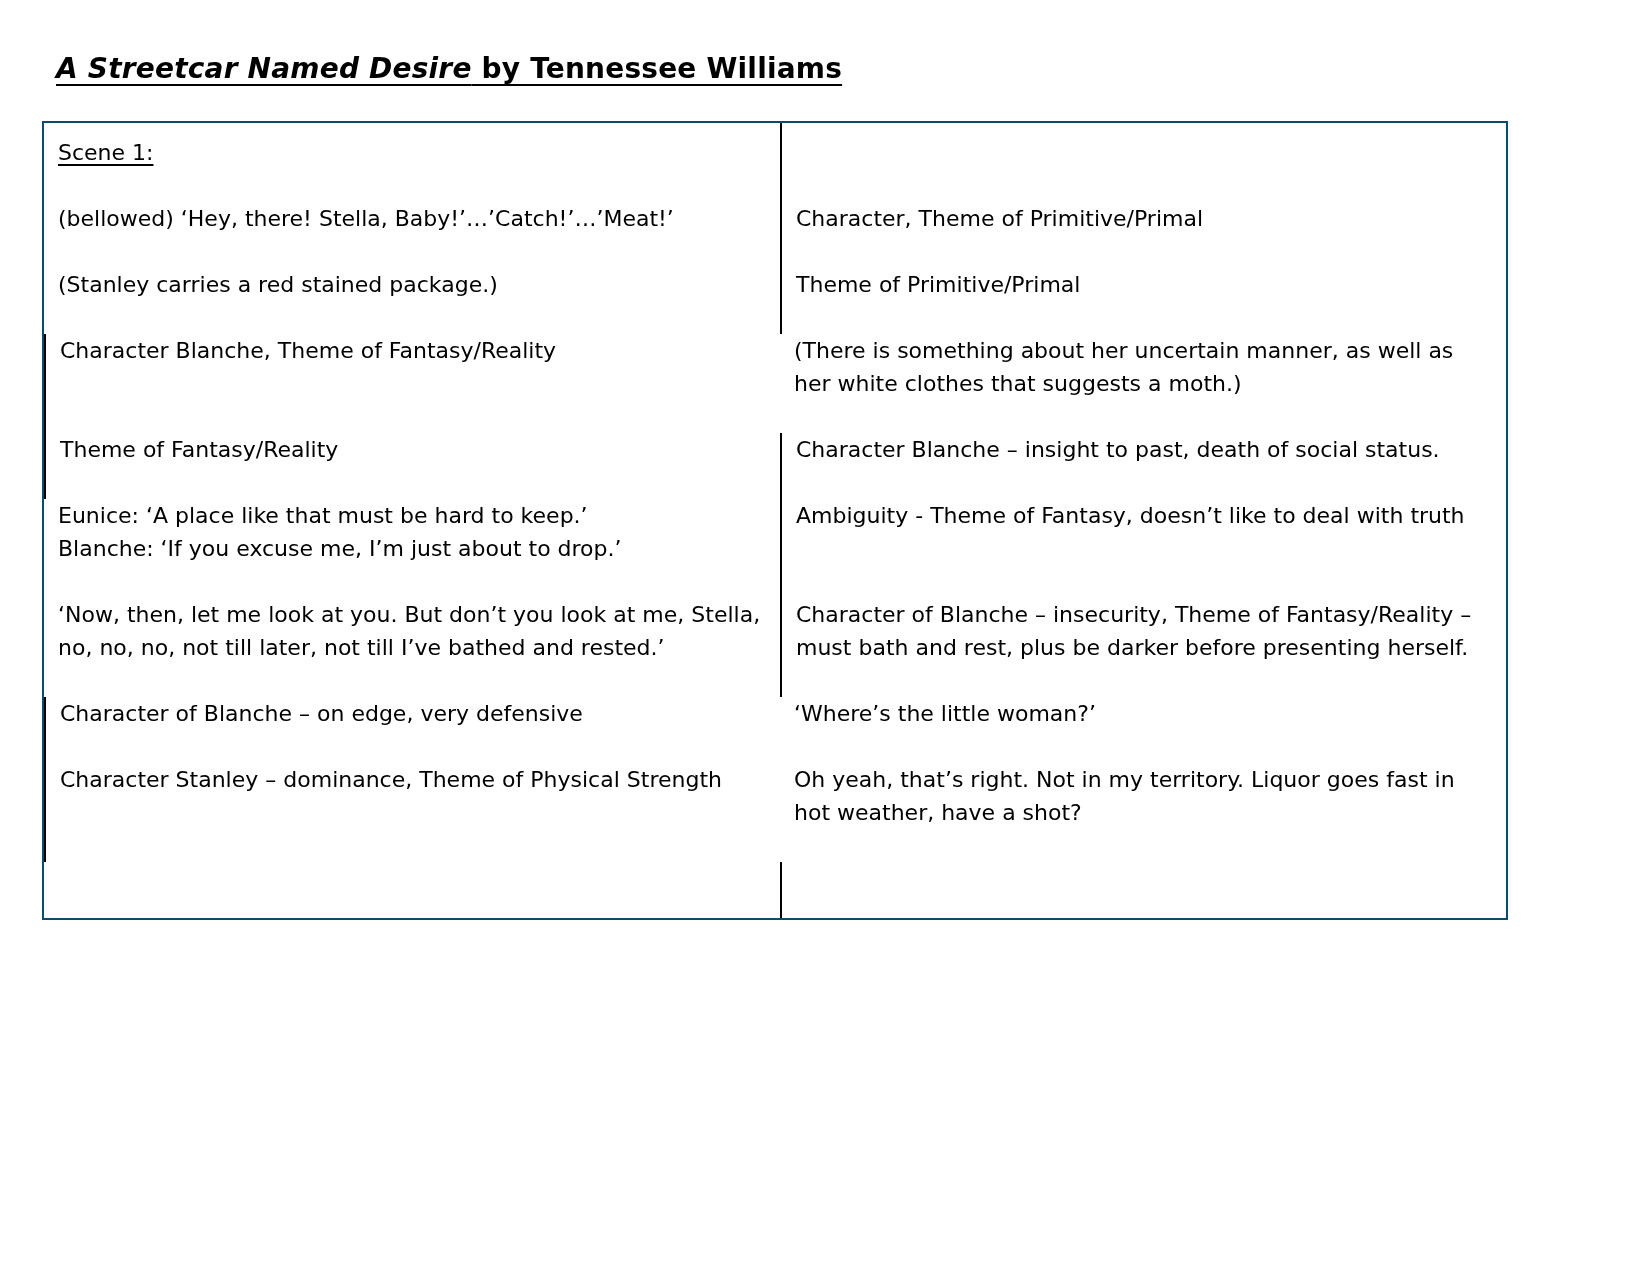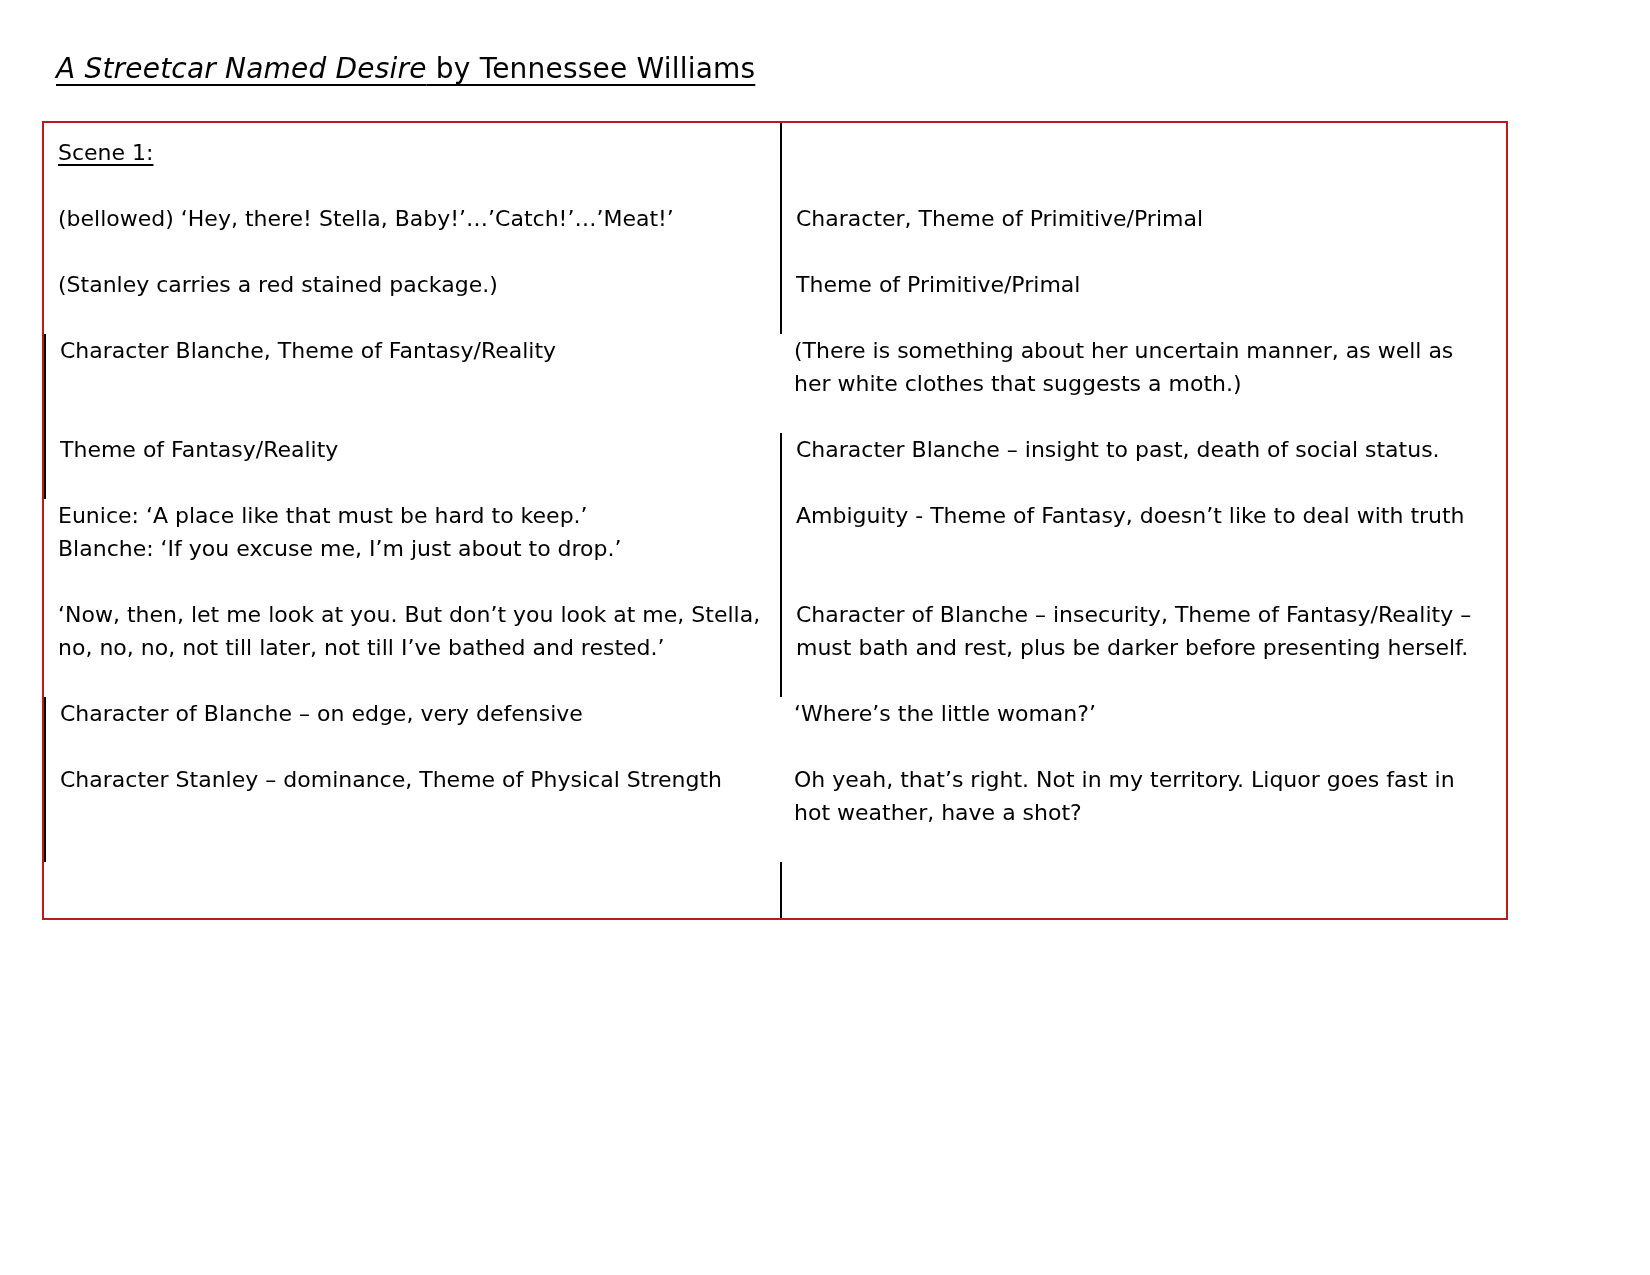--- a/index.html
+++ b/index.html
@@ -12,32 +12,32 @@
   .page {
     position: relative;
     width: 1650px;
     height: 1275px;
     box-sizing: border-box;
     padding: 52px 0 0 42px;
     background: #ffffff;
   }
   .title {
     font-size: 28px;
-    font-weight: 400;
+    font-weight: 700;
     margin: 0 8px 36px 14px;
     text-decoration: underline;
     text-underline-offset: 6px;
     letter-spacing: 0.2px;
   }
   .title .t-italic { font-style: italic; }
   .notes-table {
     width: 1466px;
     display: grid;
     grid-template-columns: 736px 1fr;
-    border: 2px solid #b91c1c;
+    border: 2px solid #0c4a6e;
     box-sizing: border-box;
     font-size: 22px;
     line-height: 33px;
   }
   .cl, .cr {
     box-sizing: border-box;
     padding: 0 18px 33px 14px;
     white-space: pre-line;
   }
   .cr { border-left: 2px solid #000; }

